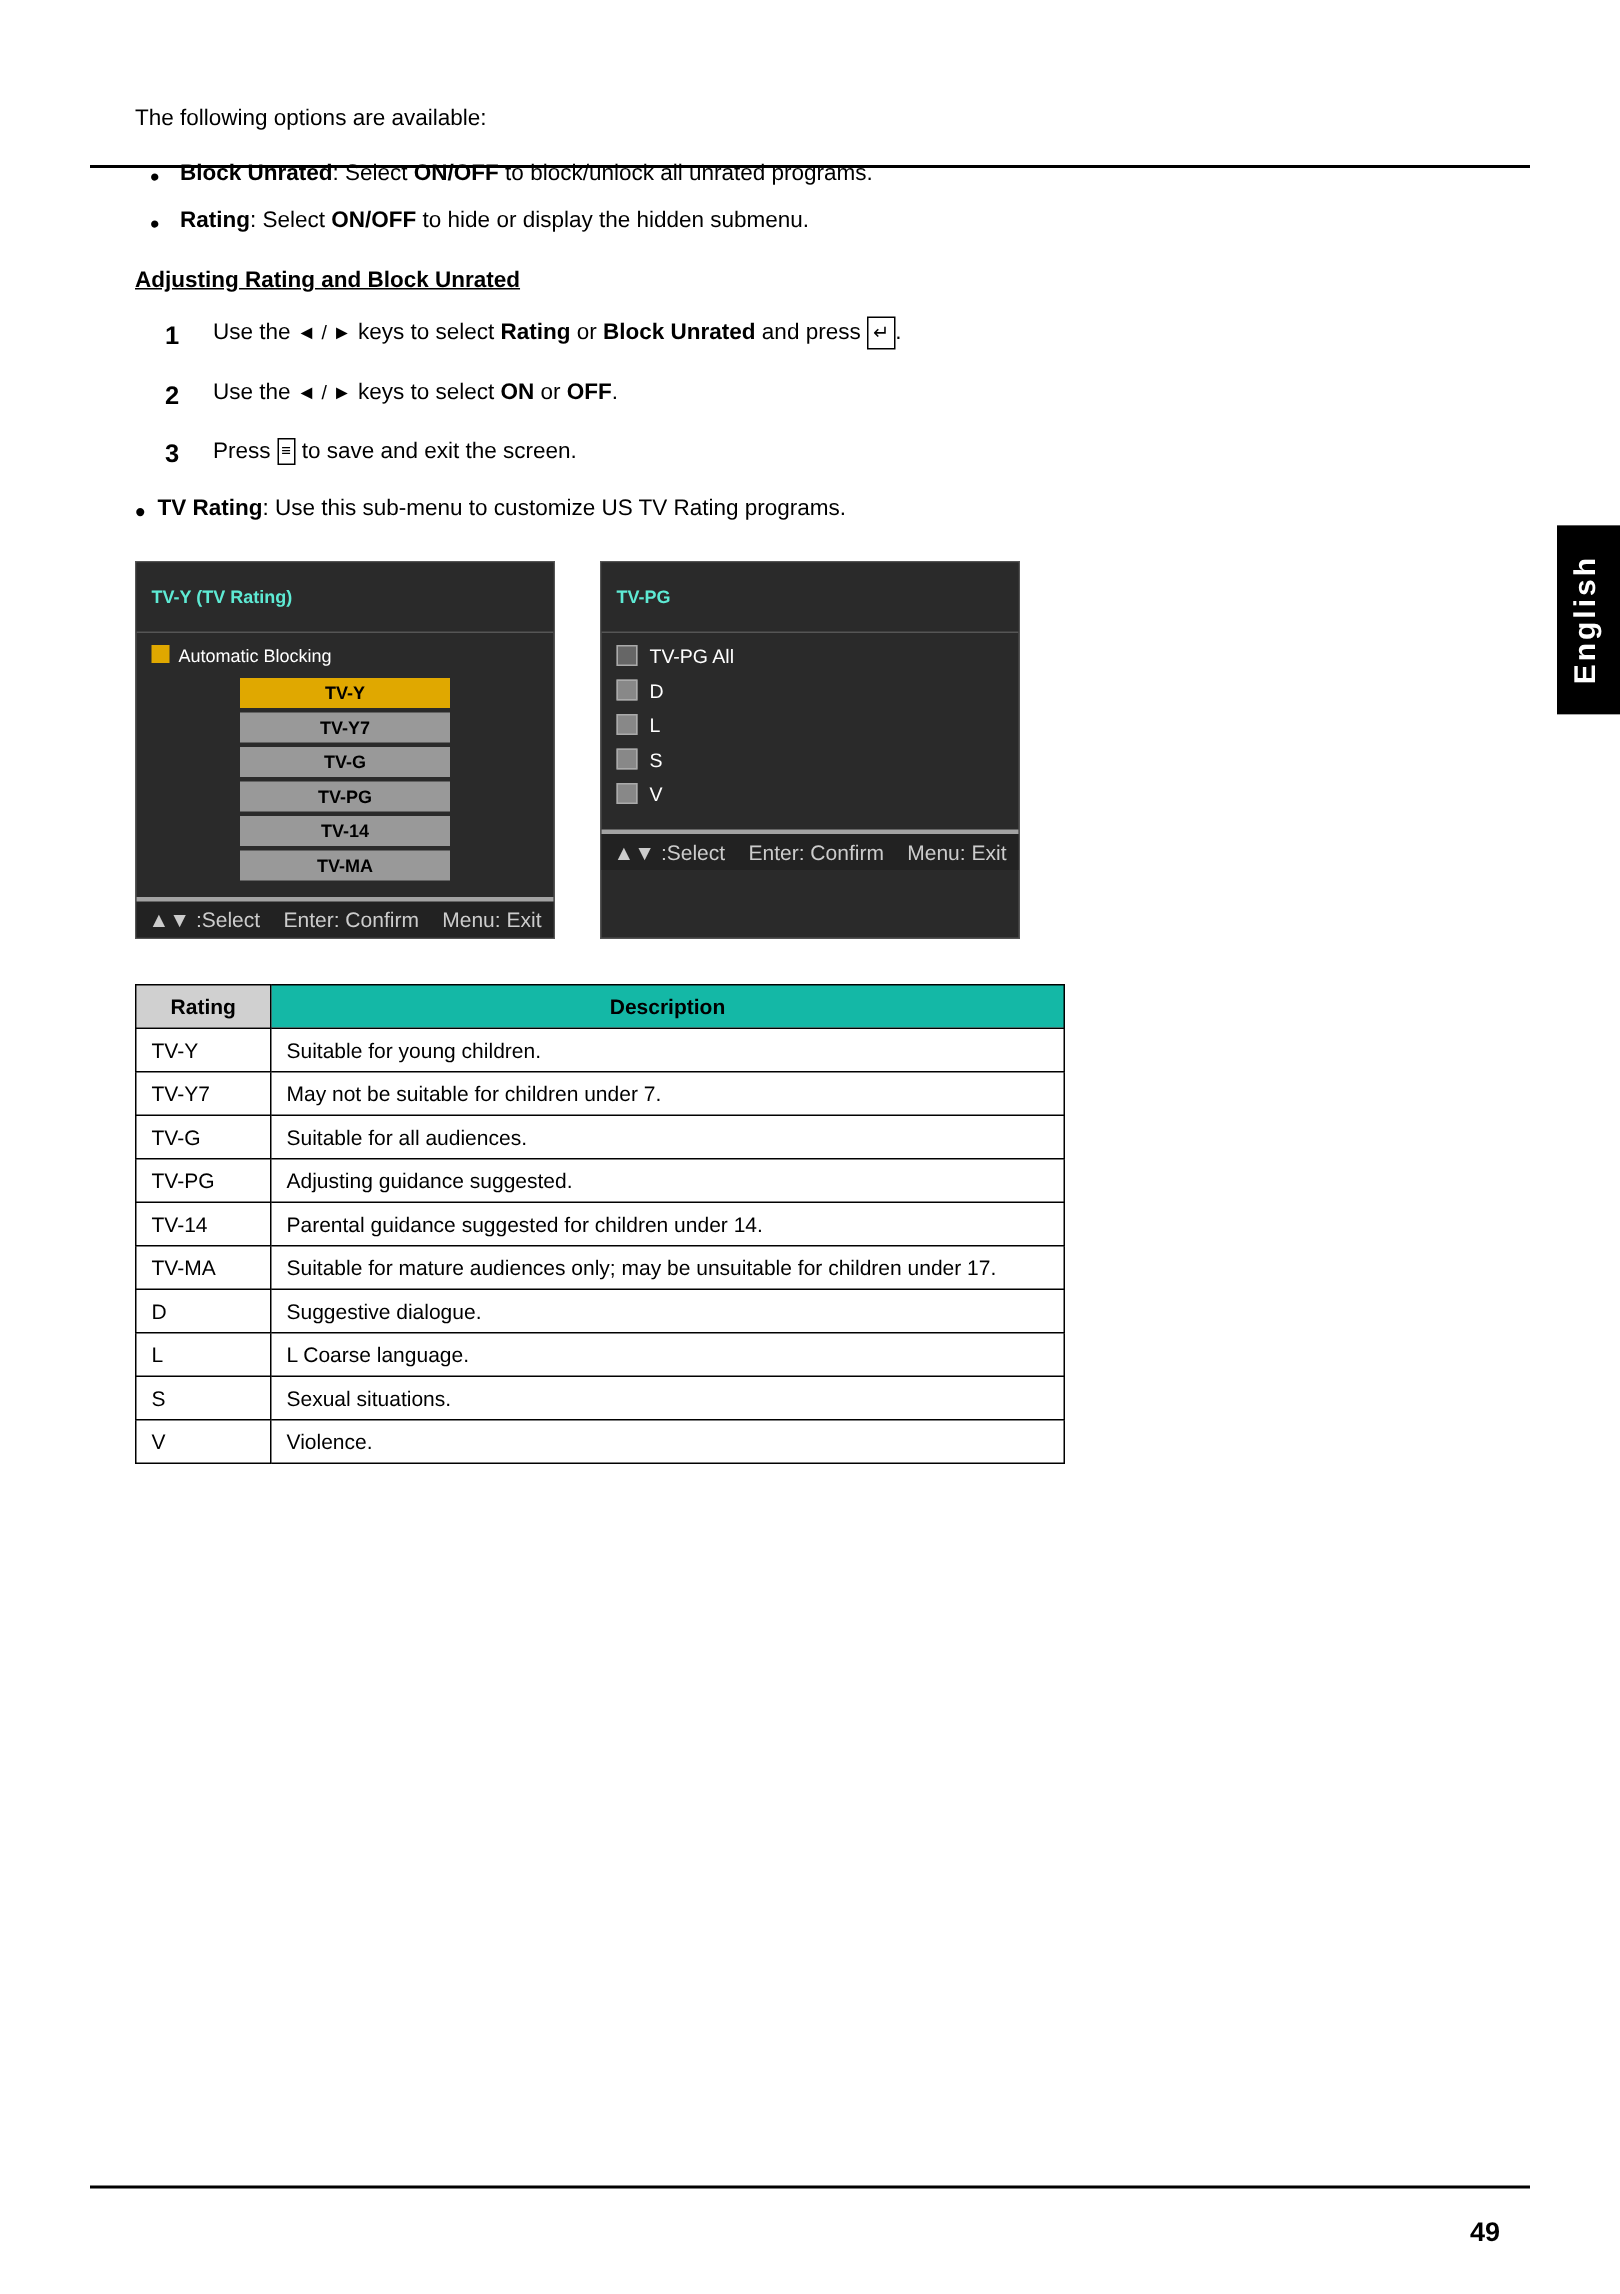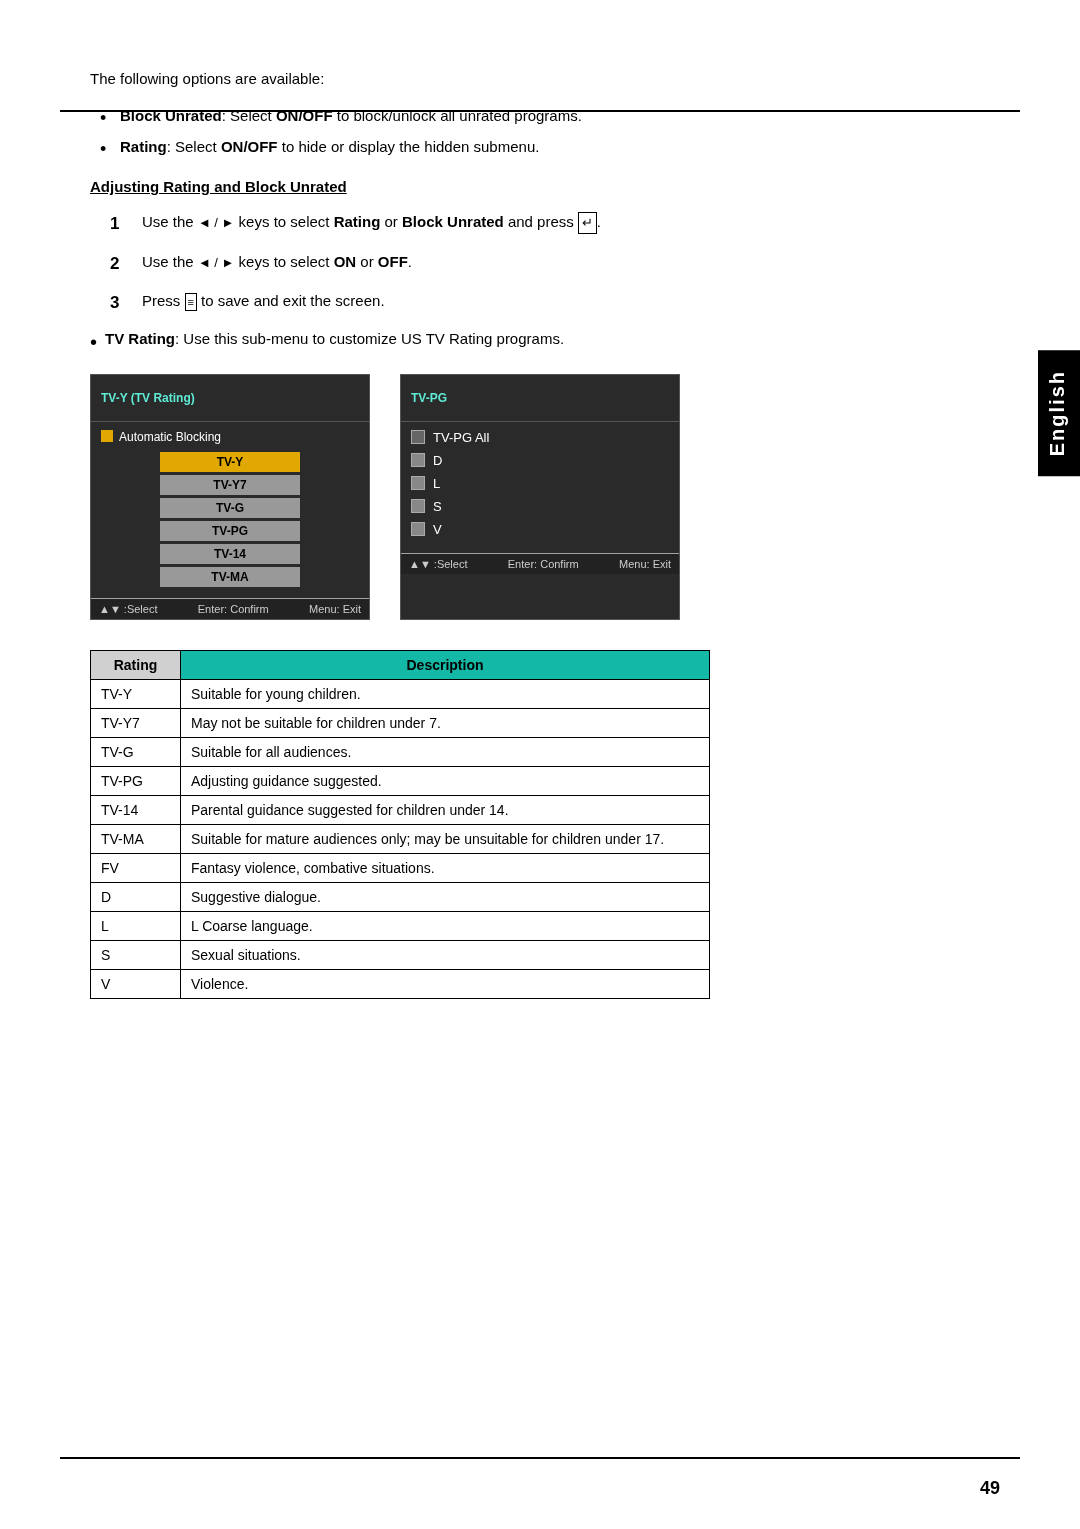--- a/index.html
+++ b/index.html
@@ -226,23 +226,23 @@
     }
 
     .tv-rating-gray {
       background: #999;
     }
 
     .tv-footer {
       display: flex;
       justify-content: space-between;
       padding: 4px 8px;
-      font-size: 11px;
+      font-size: 14px;
       color: #ccc;
-      border-top: 1px solid #a3a3a3;
+      border-top: 3px solid #a3a3a3;
       background: #222;
     }
 
     
     .tv-pg-item {
       display: flex;
       align-items: center;
       gap: 8px;
       margin-bottom: 8px;
       font-size: 13px;
@@ -465,24 +465,20 @@
           </tr>
           <tr>
             <td>TV-14</td>
             <td>Parental guidance suggested for children under 14.</td>
           </tr>
           <tr>
             <td>TV-MA</td>
             <td>Suitable for mature audiences only; may be unsuitable for children under 17.</td>
           </tr>
           <tr>
-            <td>FV</td>
-            <td>Fantasy violence, combative situations.</td>
-          </tr>
-          <tr>
             <td>D</td>
             <td>Suggestive dialogue.</td>
           </tr>
           <tr>
             <td>L</td>
             <td>L Coarse language.</td>
           </tr>
           <tr>
             <td>S</td>
             <td>Sexual situations.</td>

